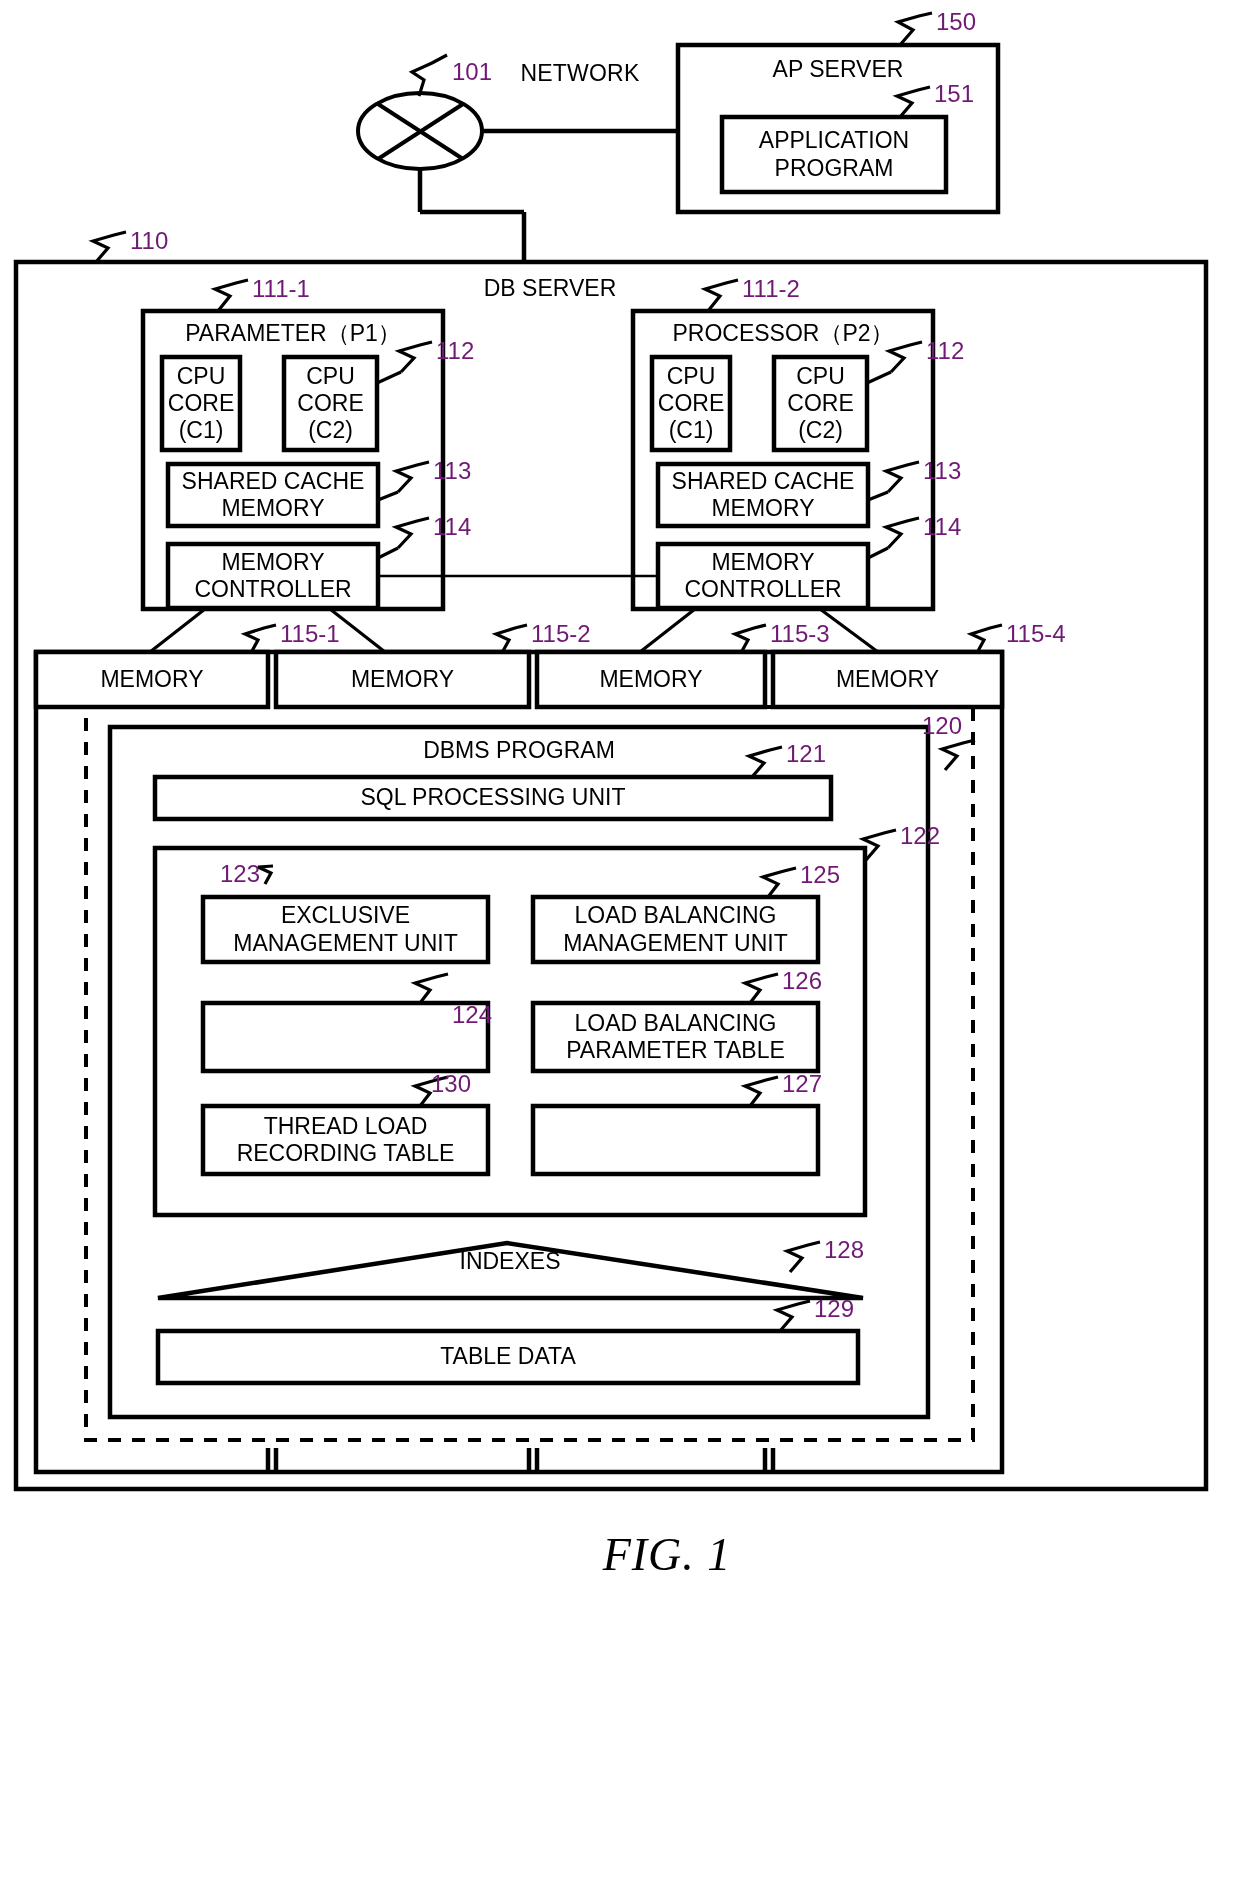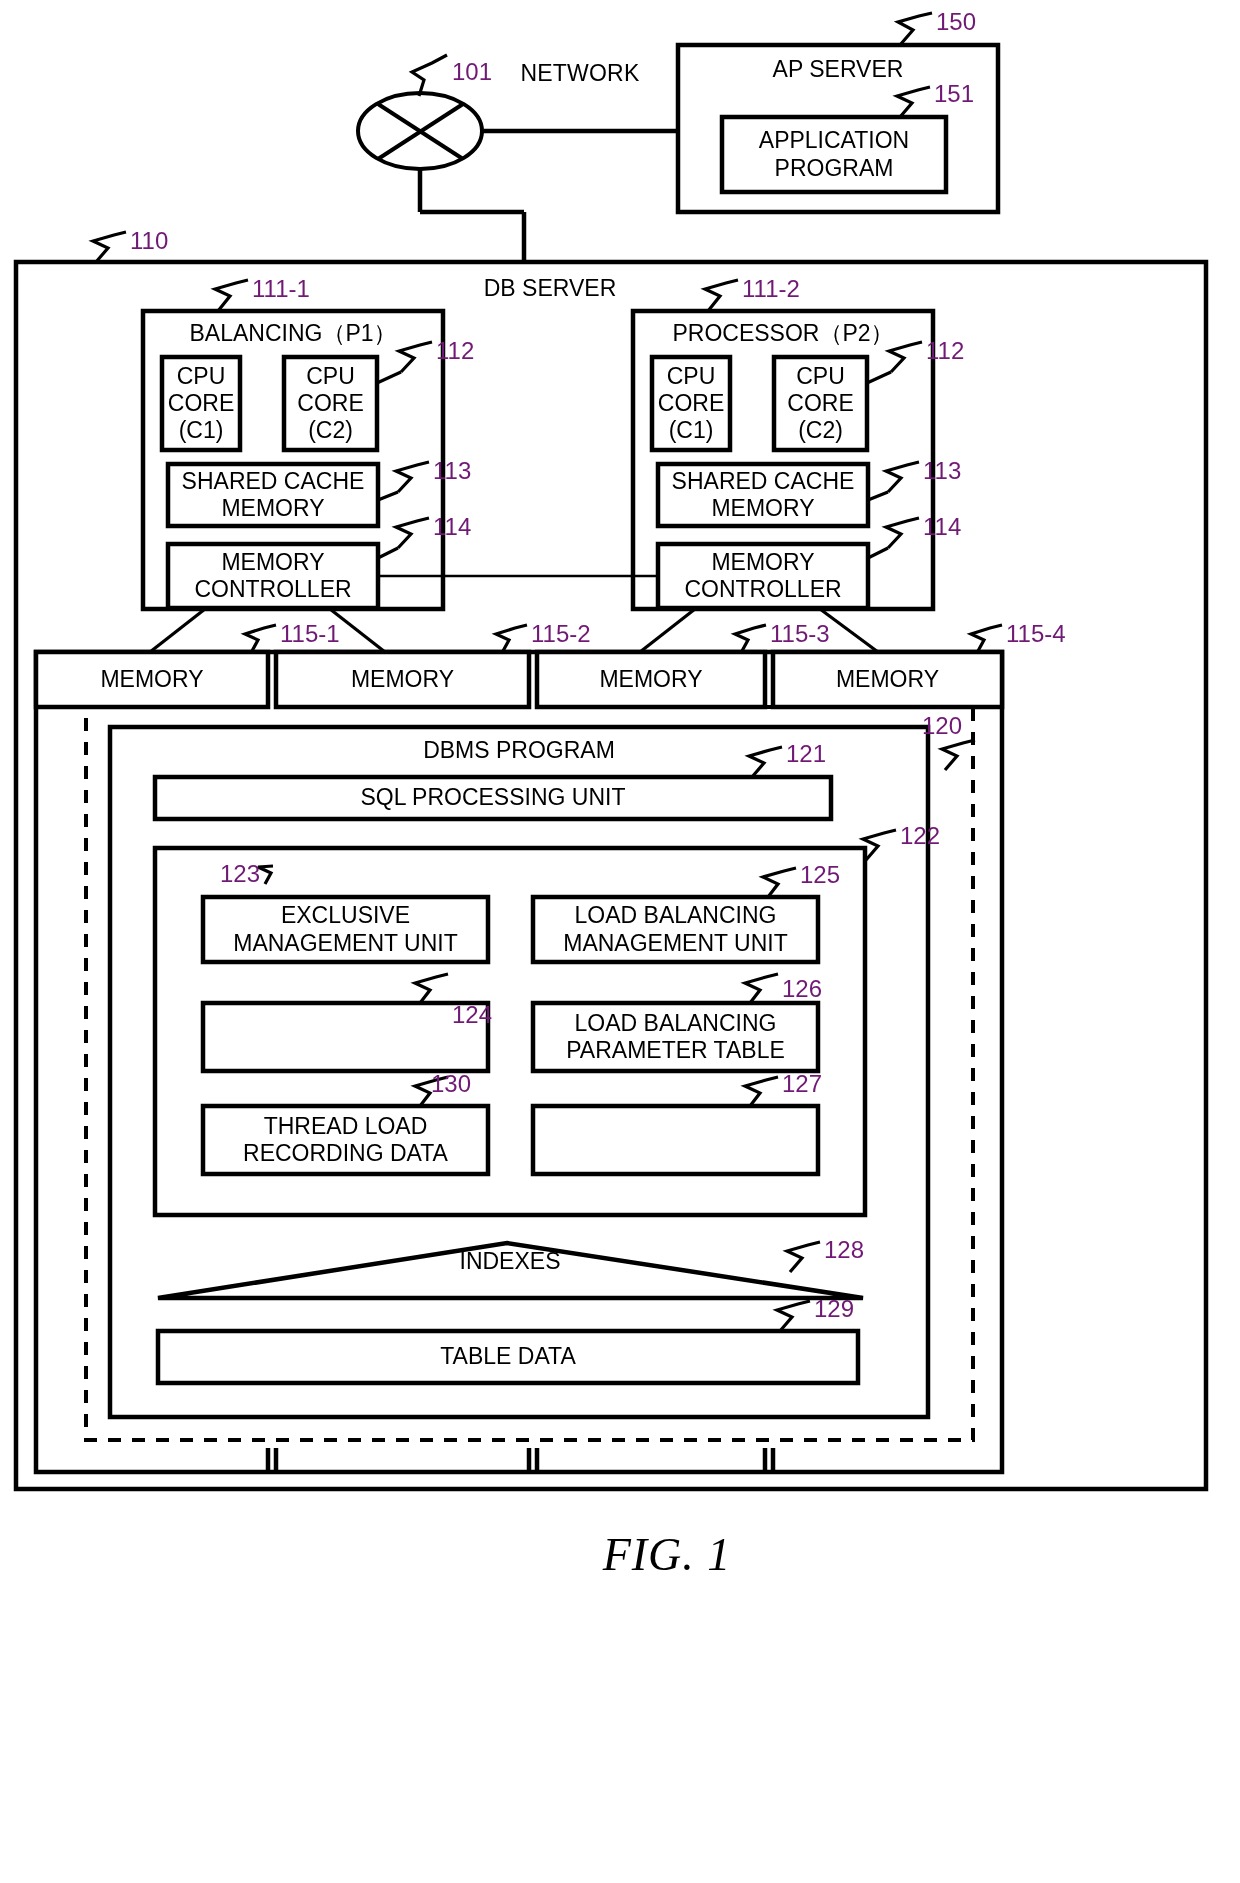--- a/index.html
+++ b/index.html
@@ -200,21 +200,21 @@
   <div class="ref" style="left:936px; top:8px;">150</div>
   <div class="boxlabel" style="left:678px; top:55px; width:320px; height:30px;">AP SERVER</div>
   <div class="ref" style="left:934px; top:80px;">151</div>
   <div class="boxlabel" style="left:722px; top:117px; width:224px; height:75px;">APPLICATION
 PROGRAM</div>
 
   <div class="ref" style="left:130px; top:227px;">110</div>
   <div class="boxlabel" style="left:400px; top:274px; width:300px; height:30px;">DB SERVER</div>
 
   <div class="ref" style="left:252px; top:275px;">111-1</div>
-  <div class="boxlabel" style="left:143px; top:318px; width:300px; height:32px;">BALANCING（P1）</div>
+  <div class="boxlabel" style="left:143px; top:318px; width:300px; height:32px;">PARAMETER（P1）</div>
   <div class="boxlabel" style="left:162px; top:357px; width:78px; height:93px;">CPU
 CORE
 (C1)</div>
   <div class="boxlabel" style="left:284px; top:357px; width:93px; height:93px;">CPU
 CORE
 (C2)</div>
   <div class="ref" style="left:436px; top:337px;">112</div>
   <div class="boxlabel" style="left:168px; top:464px; width:210px; height:62px;">SHARED CACHE
 MEMORY</div>
   <div class="ref" style="left:433px; top:457px;">113</div>
@@ -259,27 +259,27 @@
   <div class="ref" style="left:220px; top:860px;">123</div>
   <div class="boxlabel" style="left:203px; top:897px; width:285px; height:65px;">EXCLUSIVE
 MANAGEMENT UNIT</div>
 
   <div class="ref" style="left:800px; top:861px;">125</div>
   <div class="boxlabel" style="left:533px; top:897px; width:285px; height:65px;">LOAD BALANCING
 MANAGEMENT UNIT</div>
 
   <div class="ref" style="left:452px; top:967px;margin-top:34px;">124</div>
 
-  <div class="ref" style="left:782px; top:967px;margin-top:8px;">126</div>
+  <div class="ref" style="left:782px; top:967px;">126</div>
   <div class="boxlabel" style="left:533px; top:1003px; width:285px; height:68px;">LOAD BALANCING
 PARAMETER TABLE</div>
 
   <div class="ref" style="left:431px; top:1070px;">130</div>
   <div class="boxlabel" style="left:203px; top:1106px; width:285px; height:68px;">THREAD LOAD
-RECORDING DATA</div>
+RECORDING TABLE</div>
 
   <div class="ref" style="left:782px; top:1070px;">127</div>
 
   <div class="boxlabel" style="left:390px; top:1247px; width:240px; height:30px;">INDEXES</div>
   <div class="ref" style="left:824px; top:1236px;">128</div>
 
   <div class="boxlabel" style="left:158px; top:1331px; width:700px; height:52px;">TABLE DATA</div>
   <div class="ref" style="left:814px; top:1295px;">129</div>
 
   <div class="figtitle" style="left:0px; top:1528px; width:1240px; text-align:center;">FIG. 1</div>

